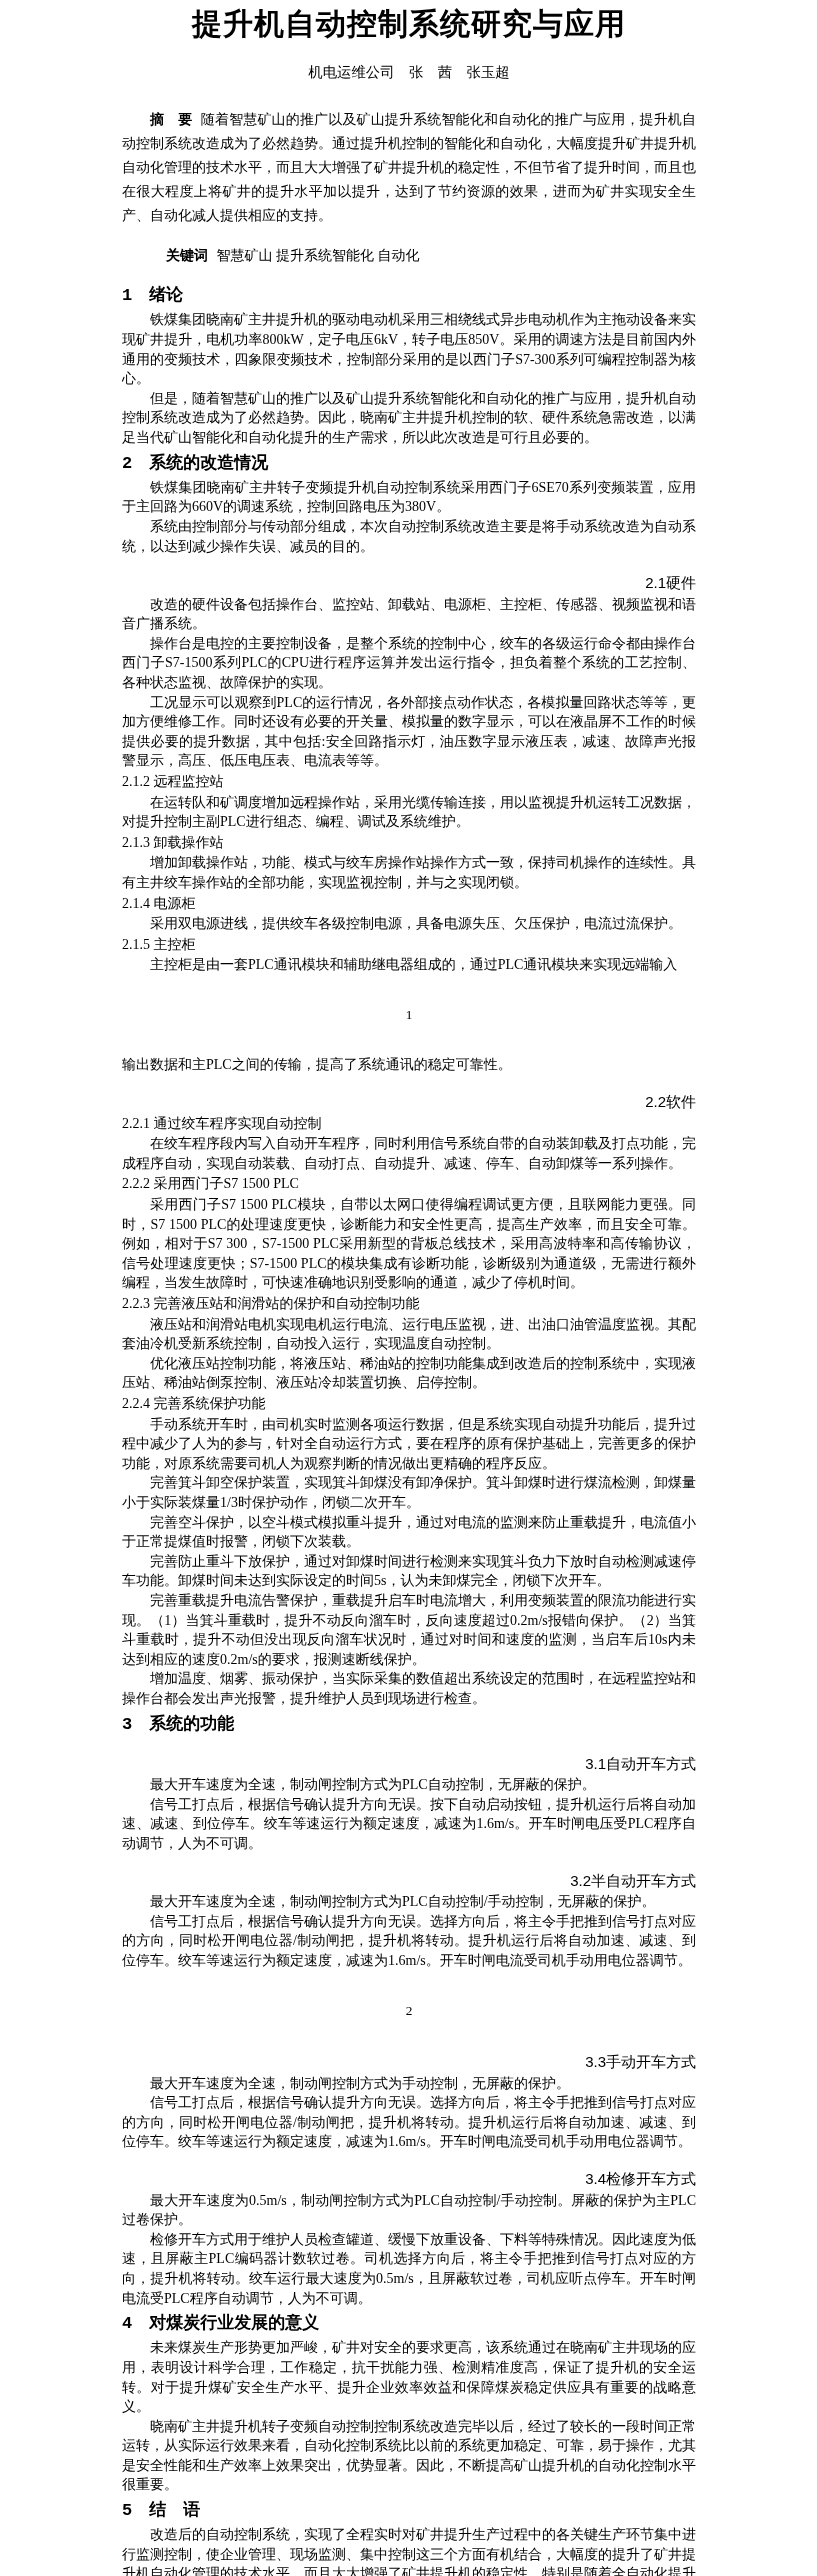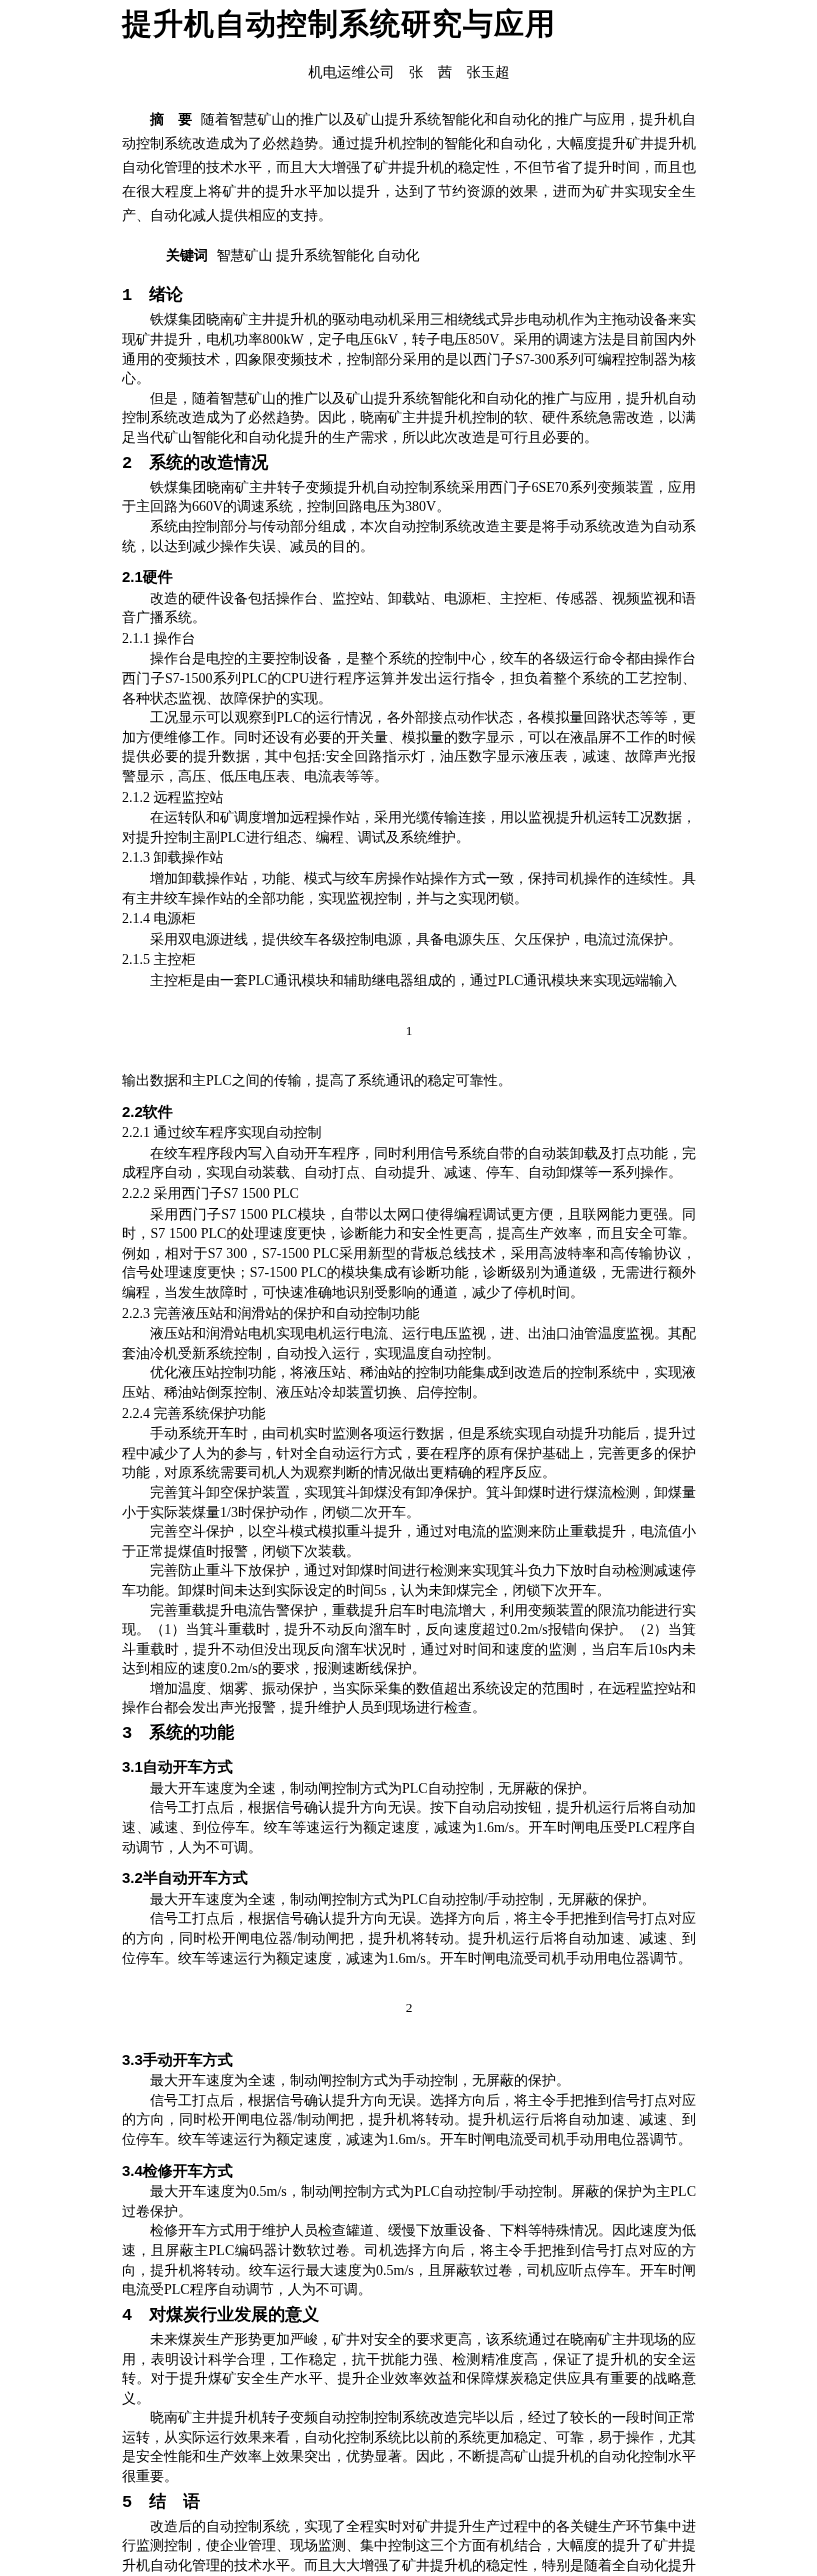--- a/index.html
+++ b/index.html
@@ -11,21 +11,21 @@
     padding: 5.2px 122px 62px 122px;
     background: #ffffff;
     color: #000000;
     font-family: "Liberation Serif", serif;
   }
   .title {
     font-family: "Liberation Sans", sans-serif;
     font-weight: bold;
     font-size: 30px;
     line-height: 38px;
-    text-align: left;
+    text-align: center;
     letter-spacing: 1px;
     margin: 0 0 13.4px 0;
   }
   .authors {
     font-size: 14.4px;
     line-height: 18.5px;
     text-align: center;
     margin: 19.6px 0 0 0;
   }
   .abstract {
@@ -44,24 +44,25 @@
   .abstract b, .keywords b, .bio b { font-weight: bold; margin-right: 0.6em; }
   .h1 {
     font-family: Liberation Mono, monospace;
     font-weight: bold;
     font-size: 17px;
     line-height: 24px;
     margin: 4.1px 0 2.1px 0;
   }
   .h2 {
     font-family: "Liberation Sans", sans-serif;
-    font-weight: bold;
+    font-weight: normal;
     font-size: 15px;
     line-height: 21.6px;
-    margin: 10px 0 1px 0;
+    margin: 16px 0 1px 0;
+    text-align: right;
   }
   .h3 {
     font-size: 14px;
     line-height: 20.6px;
     margin: 1px 0 0 0;
   }
   .para {
     font-size: 14px;
     line-height: 19.6px;
     margin: 0;
@@ -92,21 +93,20 @@
   <p class="keywords"><b>关键词</b><span>智慧矿山 提升系统智能化 自动化</span></p>
   <div id="doc-body">
       <div class="h1">1　绪论</div>
       <p class="para">铁煤集团晓南矿主井提升机的驱动电动机采用三相绕线式异步电动机作为主拖动设备来实现矿井提升，电机功率800kW，定子电压6kV，转子电压850V。采用的调速方法是目前国内外通用的变频技术，四象限变频技术，控制部分采用的是以西门子S7-300系列可编程控制器为核心。</p>
       <p class="para">但是，随着智慧矿山的推广以及矿山提升系统智能化和自动化的推广与应用，提升机自动控制系统改造成为了必然趋势。因此，晓南矿主井提升机控制的软、硬件系统急需改造，以满足当代矿山智能化和自动化提升的生产需求，所以此次改造是可行且必要的。</p>
       <div class="h1">2　系统的改造情况</div>
       <p class="para">铁煤集团晓南矿主井转子变频提升机自动控制系统采用西门子6SE70系列变频装置，应用于主回路为660V的调速系统，控制回路电压为380V。</p>
       <p class="para">系统由控制部分与传动部分组成，本次自动控制系统改造主要是将手动系统改造为自动系统，以达到减少操作失误、减员的目的。</p>
       <div class="h2">2.1硬件</div>
       <p class="para">改造的硬件设备包括操作台、监控站、卸载站、电源柜、主控柜、传感器、视频监视和语音广播系统。</p>
-      <div class="h3">2.1.1 操作台</div>
       <p class="para">操作台是电控的主要控制设备，是整个系统的控制中心，绞车的各级运行命令都由操作台西门子S7-1500系列PLC的CPU进行程序运算并发出运行指令，担负着整个系统的工艺控制、各种状态监视、故障保护的实现。</p>
       <p class="para">工况显示可以观察到PLC的运行情况，各外部接点动作状态，各模拟量回路状态等等，更加方便维修工作。同时还设有必要的开关量、模拟量的数字显示，可以在液晶屏不工作的时候提供必要的提升数据，其中包括:安全回路指示灯，油压数字显示液压表，减速、故障声光报警显示，高压、低压电压表、电流表等等。</p>
       <div class="h3">2.1.2 远程监控站</div>
       <p class="para">在运转队和矿调度增加远程操作站，采用光缆传输连接，用以监视提升机运转工况数据，对提升控制主副PLC进行组态、编程、调试及系统维护。</p>
       <div class="h3">2.1.3 卸载操作站</div>
       <p class="para">增加卸载操作站，功能、模式与绞车房操作站操作方式一致，保持司机操作的连续性。具有主井绞车操作站的全部功能，实现监视控制，并与之实现闭锁。</p>
       <div class="h3">2.1.4 电源柜</div>
       <p class="para">采用双电源进线，提供绞车各级控制电源，具备电源失压、欠压保护，电流过流保护。</p>
       <div class="h3">2.1.5 主控柜</div>
       <p class="para">主控柜是由一套PLC通讯模块和辅助继电器组成的，通过PLC通讯模块来实现远端输入</p>

